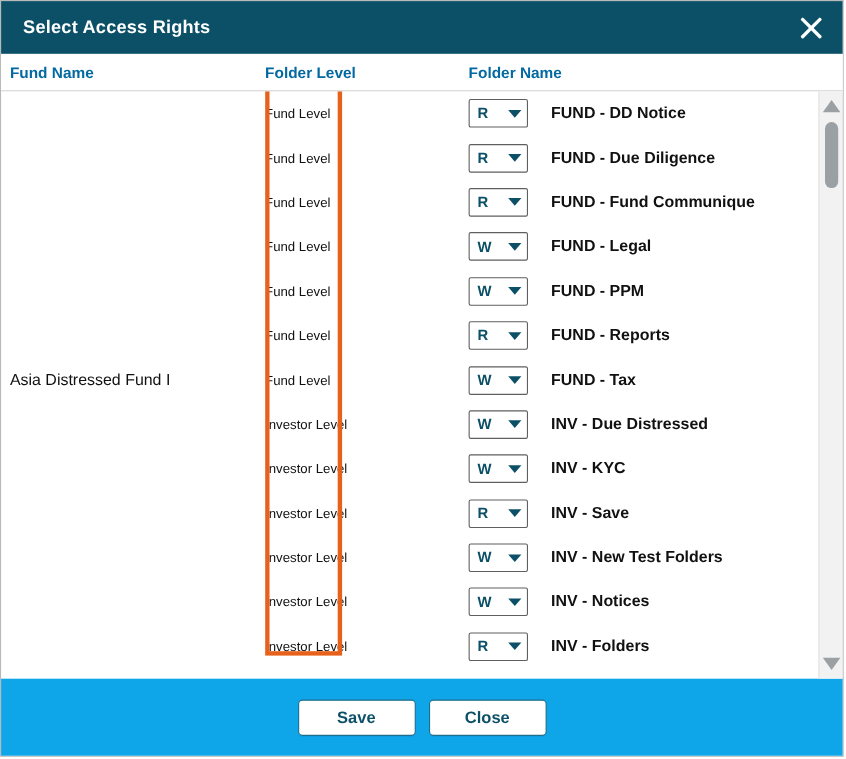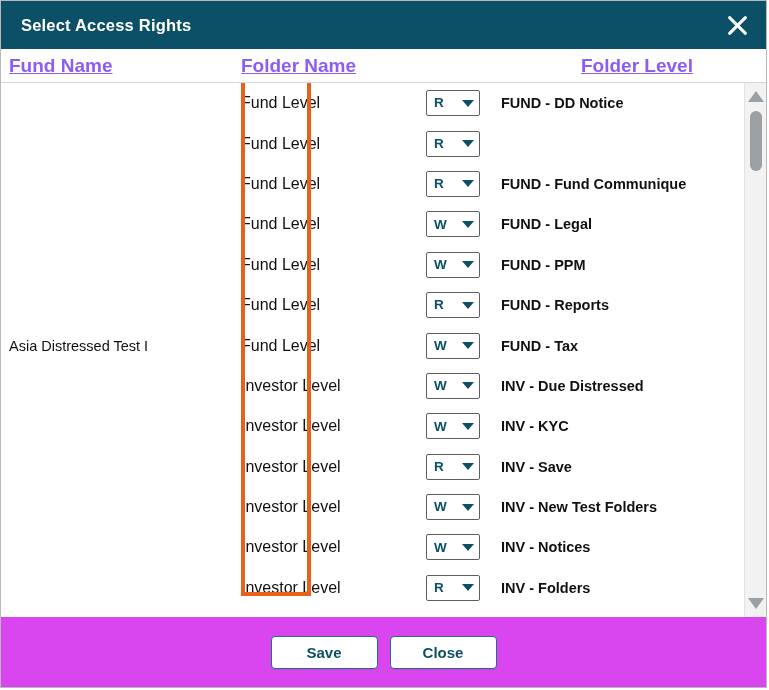--- a/index.html
+++ b/index.html
@@ -66,24 +66,23 @@
     display: flex;
     align-items: center;
     flex: 0 0 auto;
     border-bottom: 1px solid #d5d5d5;
     background: #ffffff;
   }
   .col-fund-name  { width: 240px; padding-left: 8px; box-sizing: border-box; }
   .col-folder-lvl { width: 185px; box-sizing: border-box; }
   .col-folder-nm  { flex: 1; box-sizing: border-box; }
   .header-row .hcell {
-    font-size: 19px;
+    font-size: 14px;
     font-weight: bold;
-    color: #8b5cf6;
-    text-decoration: underline;
+    color: #0369a1;
   }
 
   
   .body-area {
     position: relative;
     flex: 1 1 auto;
     overflow: hidden;
     display: flex;
   }
   .fund-col {
@@ -107,21 +106,21 @@
     overflow: hidden;
   }
   .row {
     height: 40.4px;
     display: flex;
     align-items: center;
   }
   .lvl {
     width: 185px;
     flex: 0 0 auto;
-    font-size: 16px;
+    font-size: 12px;
     color: #111111;
     white-space: nowrap;
   }
   .sel-wrap {
     width: 75px;
     flex: 0 0 auto;
   }
   .sel {
     width: 54px;
     height: 26px;
@@ -208,21 +207,21 @@
   }
 
   
   .footer {
     height: 70px;
     flex: 0 0 auto;
     display: flex;
     align-items: center;
     justify-content: center;
     gap: 12px;
-    background: #d946ef;
+    background: #0ea5e9;
   }
   .btn {
     min-width: 105px;
     height: 31px;
     background: #ffffff;
     border: 1px solid #1f6e8c;
     border-radius: 4px;
     color: #0c5067;
     font-size: 15px;
     font-weight: bold;
@@ -238,28 +237,28 @@
 
 <div class="dialog">
 
   <div class="titlebar">
     <div class="titlebar-title">Select Access Rights</div>
     <div class="close-btn"></div>
   </div>
 
   <div class="header-row">
     <div class="hcell col-fund-name">Fund Name</div>
+    <div class="hcell col-folder-lvl">Folder Level</div>
     <div class="hcell col-folder-nm">Folder Name</div>
-    <div class="hcell col-folder-lvl">Folder Level</div>
   </div>
 
   <div class="body-area">
 
     <div class="fund-col">
-      <div class="fund-label">Asia Distressed Test I</div>
+      <div class="fund-label">Asia Distressed Fund I</div>
     </div>
 
     <div class="rows-col">
       <div id="rows">
           <div class="row">
             <div class="lvl">Fund Level</div>
             <div class="sel-wrap">
               <div class="sel">
                 <span class="sel-val">R</span>
                 <span class="caret"></span>
@@ -268,20 +267,21 @@
             <div class="fname">FUND - DD Notice</div>
           </div>
           <div class="row">
             <div class="lvl">Fund Level</div>
             <div class="sel-wrap">
               <div class="sel">
                 <span class="sel-val">R</span>
                 <span class="caret"></span>
               </div>
             </div>
+            <div class="fname">FUND - Due Diligence</div>
           </div>
           <div class="row">
             <div class="lvl">Fund Level</div>
             <div class="sel-wrap">
               <div class="sel">
                 <span class="sel-val">R</span>
                 <span class="caret"></span>
               </div>
             </div>
             <div class="fname">FUND - Fund Communique</div>

